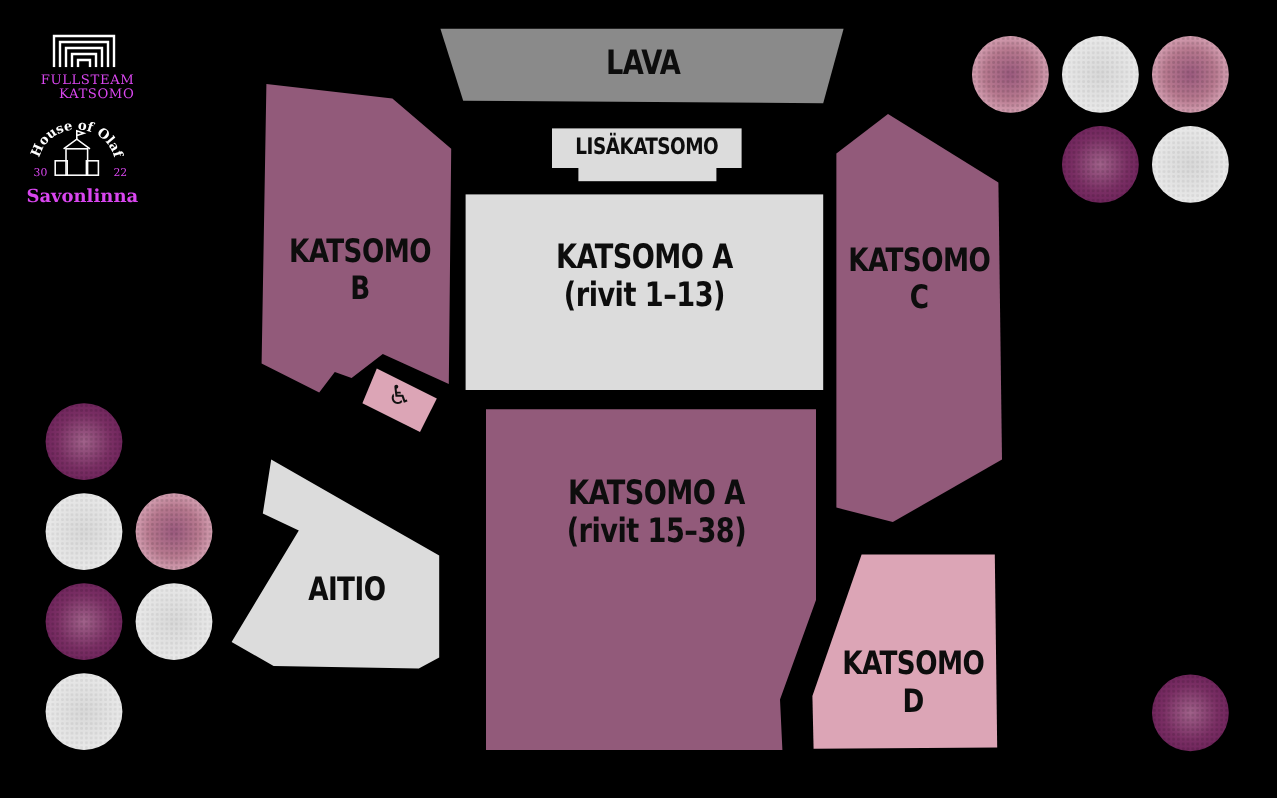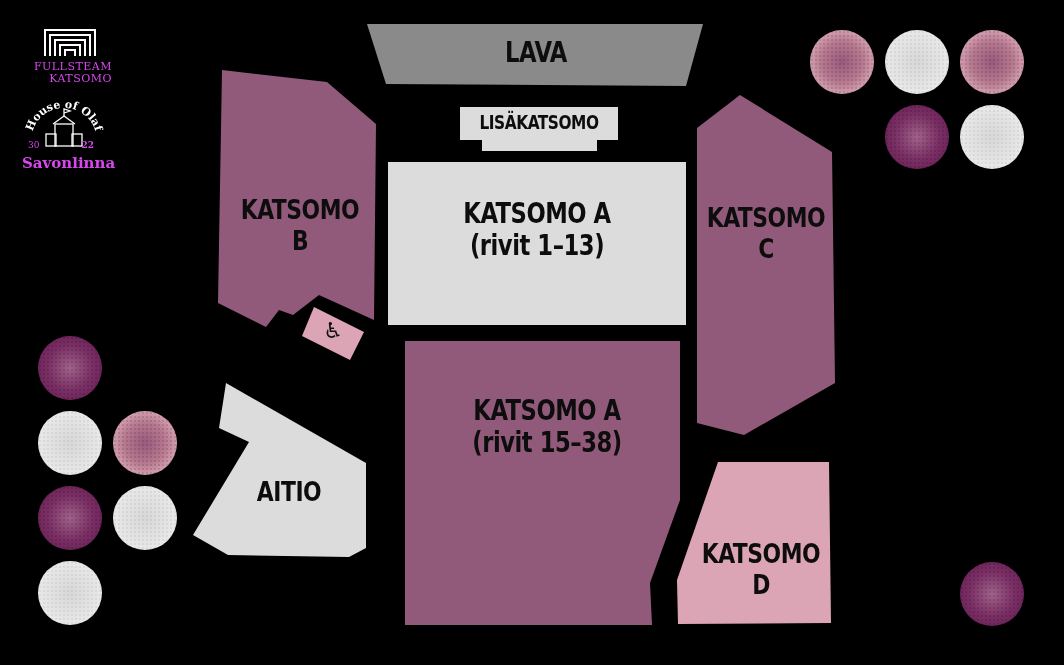--- a/index.html
+++ b/index.html
@@ -104,15 +104,15 @@
     <text font-family="DejaVu Serif, serif" font-weight="bold" font-size="11" fill="#fff"><textPath href="#arc" startOffset="50%" text-anchor="middle">House of Olaf</textPath></text>
     <g fill="none" stroke="#fff" stroke-width="1.3">
       <rect x="33" y="24" width="18" height="22"></rect>
       <path d="M31,24 L42,16 L53,24"></path>
       <rect x="24" y="34" width="10" height="12"></rect>
       <rect x="50" y="34" width="10" height="12"></rect>
       <path d="M42,16 V9 L48,11 L42,13"></path>
     </g>
   </svg>
   <div class="hoo-text" style="position:absolute;left:6px;top:40px;font-size:9px;font-weight:normal;">30</div>
-  <div class="hoo-text" style="position:absolute;right:12px;top:40px;font-size:9px;font-weight:bold;margin-left:32px;">22</div>
+  <div class="hoo-text" style="position:absolute;right:0;top:40px;font-size:9px;font-weight:normal;margin-left:32px;">22</div>
   <div class="hoo-text" style="position:absolute;left:0;top:54px;width:84px;font-size:15px;">Savonlinna</div>
 </div>
 
 </body></html>

